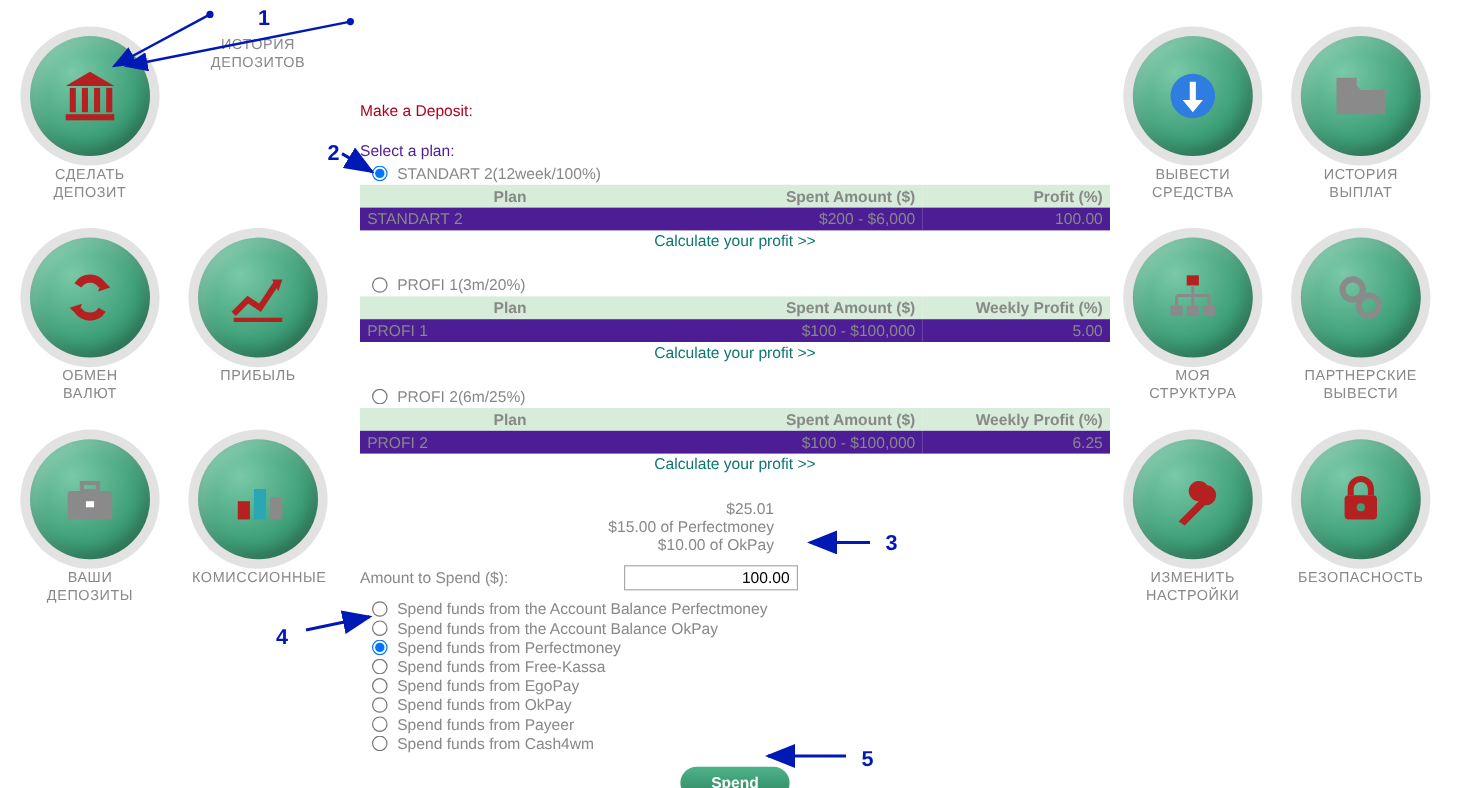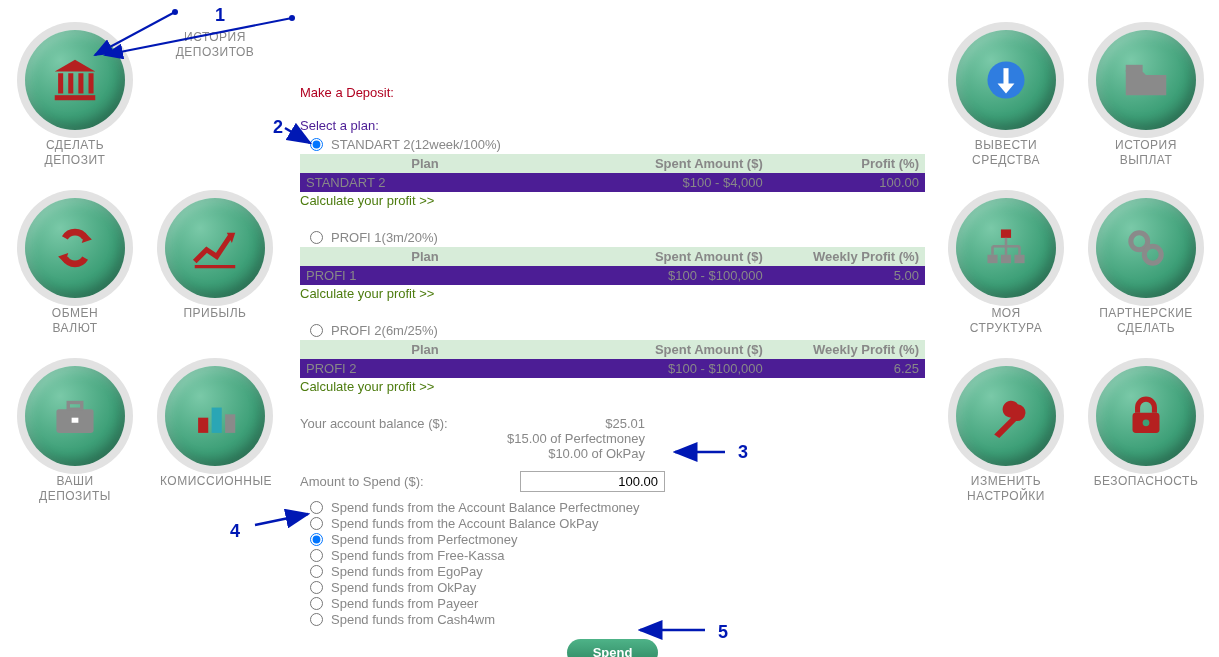--- a/index.html
+++ b/index.html
@@ -1,37 +1,37 @@
 <!DOCTYPE html>
 <html><head>
 <meta charset="utf-8">
 <style>
   * { box-sizing: border-box; margin: 0; padding: 0; }
   body { font-family: Arial, sans-serif; font-size: 13px; color: #444; background: #fff; width: 1219px; height: 657px; position: relative; }
   .left-nav { position: absolute; left: 20px; top: 30px; width: 260px; }
-  .right-nav { position: absolute; right: 8px; top: 30px; width: 260px; }
+  .right-nav { position: absolute; right: 20px; top: 30px; width: 260px; }
   .nav-row { display: flex; gap: 30px; margin-bottom: 30px; }
   .nav-item { width: 110px; text-align: center; cursor: pointer; }
   .nav-circle { width: 100px; height: 100px; margin: 0 auto 8px; border-radius: 50%; background: radial-gradient(circle at 35% 30%, #7ac9a8, #3d9f77 60%, #2a7355); box-shadow: 0 0 0 8px #e2e2e2, inset -4px -6px 12px rgba(0,0,0,0.2), inset 4px 6px 12px rgba(255,255,255,0.25); display: flex; align-items: center; justify-content: center; }
   .nav-circle svg { width: 54px; height: 54px; }
   .nav-label { font-size: 12px; color: #888; letter-spacing: 0.5px; line-height: 1.25; white-space: pre-line; }
   .main { position: absolute; left: 300px; top: 85px; width: 625px; }
   .title { color: #b00020; font-size: 13px; margin-bottom: 18px; }
   .section-label { color: #4c1d95; font-size: 13px; margin-bottom: 4px; }
   .plan-block { margin-bottom: 22px; }
   .plan-radio-row { display: flex; align-items: center; gap: 8px; margin-bottom: 2px; padding-left: 10px; }
   .plan-radio-row label { color: #888; font-size: 13px; }
   .plan-table { width: 100%; border-collapse: collapse; }
   .plan-table th { background: #d7ecd9; color: #888; font-weight: bold; padding: 2px 6px; font-size: 13px; }
   .plan-table th:first-child { text-align: center; }
   .plan-table th:nth-child(2), .plan-table th:nth-child(3) { text-align: right; }
   .plan-table td { background: #4c1d95; padding: 2px 6px; font-size: 13px; color: #888; }
   .plan-table td:first-child { text-align: left; }
   .plan-table td:nth-child(2), .plan-table td:nth-child(3) { text-align: right; }
-  .calc-link { text-align: left; color: #4d7c0f; font-size: 13px; margin-top: 1px; }
+  .calc-link { text-align: center; color: #0f766e; font-size: 13px; margin-top: 1px; }
   .balance-block { margin-top: 6px; }
   .balance-row { display: flex; }
   .balance-label { width: 200px; color: #888; }
   .balance-values { flex: 1; text-align: right; color: #888; padding-right: 280px; }
   .spend-row { display: flex; align-items: center; margin-top: 10px; }
   .spend-label { width: 200px; color: #888; }
   .amount-input { width: 145px; text-align: right; padding: 2px 6px; border: 1px solid #aaa; font-size: 13px; margin-left: 20px; }
   .fund-options { margin-top: 8px; padding-left: 10px; }
   .fund-option { display: flex; align-items: center; gap: 8px; margin-bottom: 1px; }
   .fund-option label { color: #888; font-size: 13px; }
@@ -158,21 +158,21 @@
 СТРУКТУРА</div>
       </div>
       <div class="nav-item">
         <div class="nav-circle">
           <svg viewBox="0 0 64 64">
             <circle cx="24" cy="24" r="10" fill="none" stroke="#8a8a8a" stroke-width="6"></circle>
             <circle cx="40" cy="40" r="10" fill="none" stroke="#8a8a8a" stroke-width="6"></circle>
           </svg>
         </div>
         <div class="nav-label">ПАРТНЕРСКИЕ
-СДЕЛАТЬ</div>
+ВЫВЕСТИ</div>
       </div>
     </div>
   <div class="nav-row" id="right-row-2">
       <div class="nav-item">
         <div class="nav-circle">
           <svg viewBox="0 0 64 64">
             <path d="M46 18 a10 10 0 1 0 -8 16 L18 54 l6 4 L44 38 a10 10 0 0 0 2-20 z" fill="#b52020"></path>
           </svg>
         </div>
         <div class="nav-label">ИЗМЕНИТЬ
@@ -202,21 +202,21 @@
     </div>
     <table class="plan-table">
       <tbody>
             <tr>
               <th style="width:40%">Plan</th>
               <th style="width:35%">Spent Amount ($)</th>
               <th style="width:25%">Profit (%)</th>
             </tr>
       <tr>
               <td>STANDART 2</td>
-              <td>$100 - $4,000</td>
+              <td>$200 - $6,000</td>
               <td>100.00</td>
             </tr>
     </tbody>
         </table>
     <div class="calc-link">Calculate your profit &gt;&gt;</div>
       </div>
       <div class="plan-block">
     <div class="plan-radio-row">
       <input type="radio" name="plan" style="">
       <label>PROFI 1(3m/20%)</label>
@@ -255,21 +255,20 @@
               <td>6.25</td>
             </tr>
     </tbody>
         </table>
     <div class="calc-link">Calculate your profit &gt;&gt;</div>
       </div>
     </div>
 
   <div class="balance-block">
     <div class="balance-row">
-      <div class="balance-label">Your account balance ($):</div>
       <div class="balance-values">
         <div>$25.01</div>
         <div>$15.00 of Perfectmoney</div>
         <div>$10.00 of OkPay</div>
       </div>
     </div>
     <div class="spend-row">
       <div class="spend-label">Amount to Spend ($):</div>
       <input class="amount-input" type="text" value="100.00" style="">
     </div>

